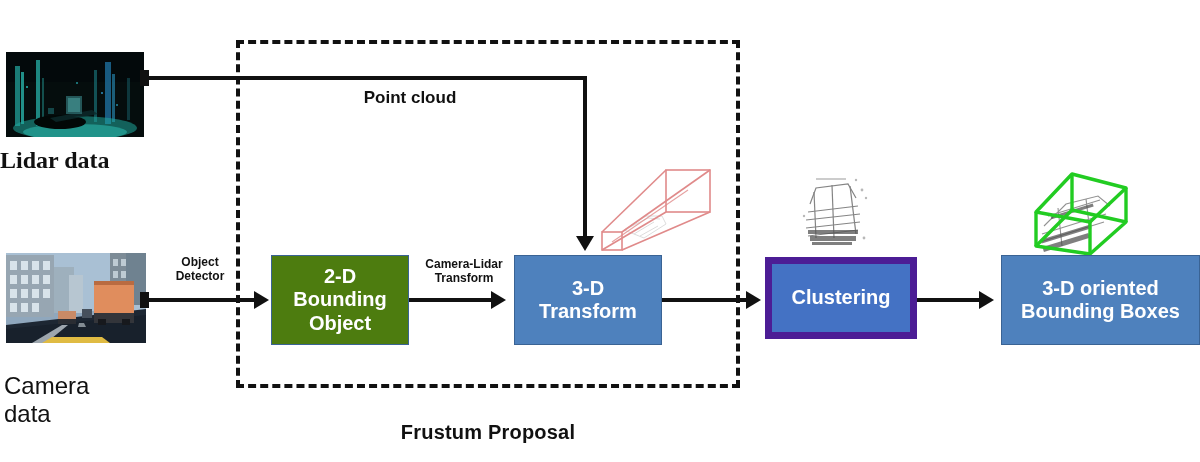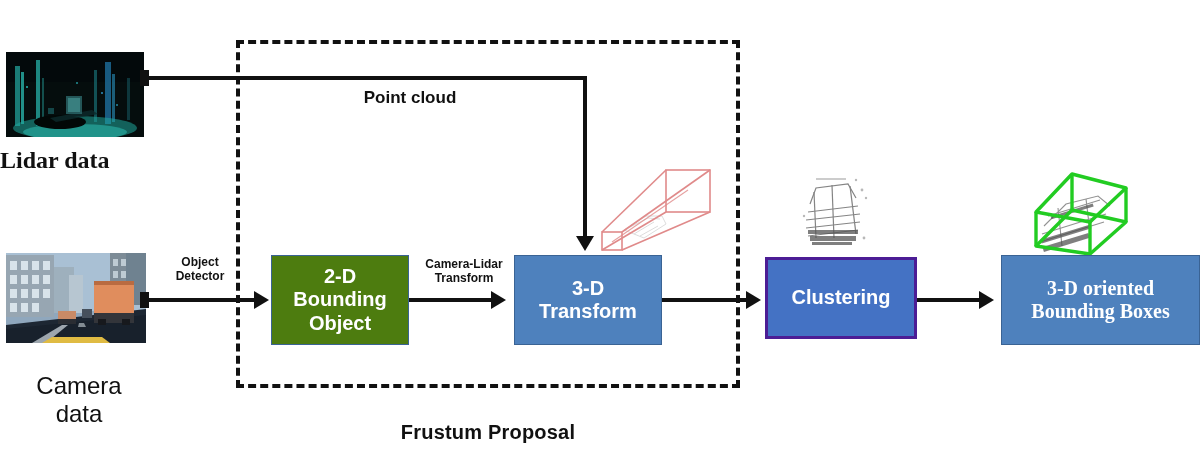--- a/index.html
+++ b/index.html
@@ -30,38 +30,38 @@
     display:flex;align-items:center;justify-content:center;
     text-align:center;color:#ffffff;font-weight:bold;
     font-size:20px;line-height:1.17;
     box-sizing:border-box;
   }
   #box-2d{left:271px;top:255px;width:138px;height:90px;
           background:#4d7c0f;border:1px solid #3a6394;}
   #box-frustums{left:514px;top:255px;width:148px;height:90px;
           background:#4E81BD;border:1px solid #3a6394;text-align:center;}
   #box-clustering{left:765px;top:257px;width:152px;height:82px;
-          background:#4472C4;border:3px solid #4c1d95;}
+          background:#4472C4;border:7px solid #4c1d95;}
   #box-3d-oriented{left:1001px;top:255px;width:199px;height:90px;
-          background:#4E81BD;border:1px solid #3a6394;font-family:Liberation Serif, serif;}
+          background:#4E81BD;border:1px solid #3a6394;}
   .proc-box span{display:block;}
 
   
   .edge-label{
     font-size:12px;font-weight:bold;color:#111;line-height:1.15;
     text-align:center;white-space:pre-line;
   }
   #label-object-detector{left:155px;top:256px;width:90px;}
   #label-cam-lidar{left:408px;top:258px;width:112px;}
   #label-point-cloud{left:300px;top:88px;width:220px;font-size:17px;}
 
   
   .src-caption{font-size:24px;font-weight:bold;color:#111;line-height:1.18;}
   #cap-lidar{left:0;top:146px;font-family:Liberation Serif, serif;}
-  #cap-camera{left:4px;top:372px;font-weight:normal;width:150px;text-align:center;}
+  #cap-camera{left:4px;top:372px;font-weight:normal;width:150px;}
 
   
   .hline{background:#111;height:4px;}
   .vline{background:#111;width:4px;}
   .arrow-r{
     width:0;height:0;border-top:9px solid transparent;
     border-bottom:9px solid transparent;border-left:15px solid #111;
   }
   .arrow-d{
     width:0;height:0;border-left:9px solid transparent;

